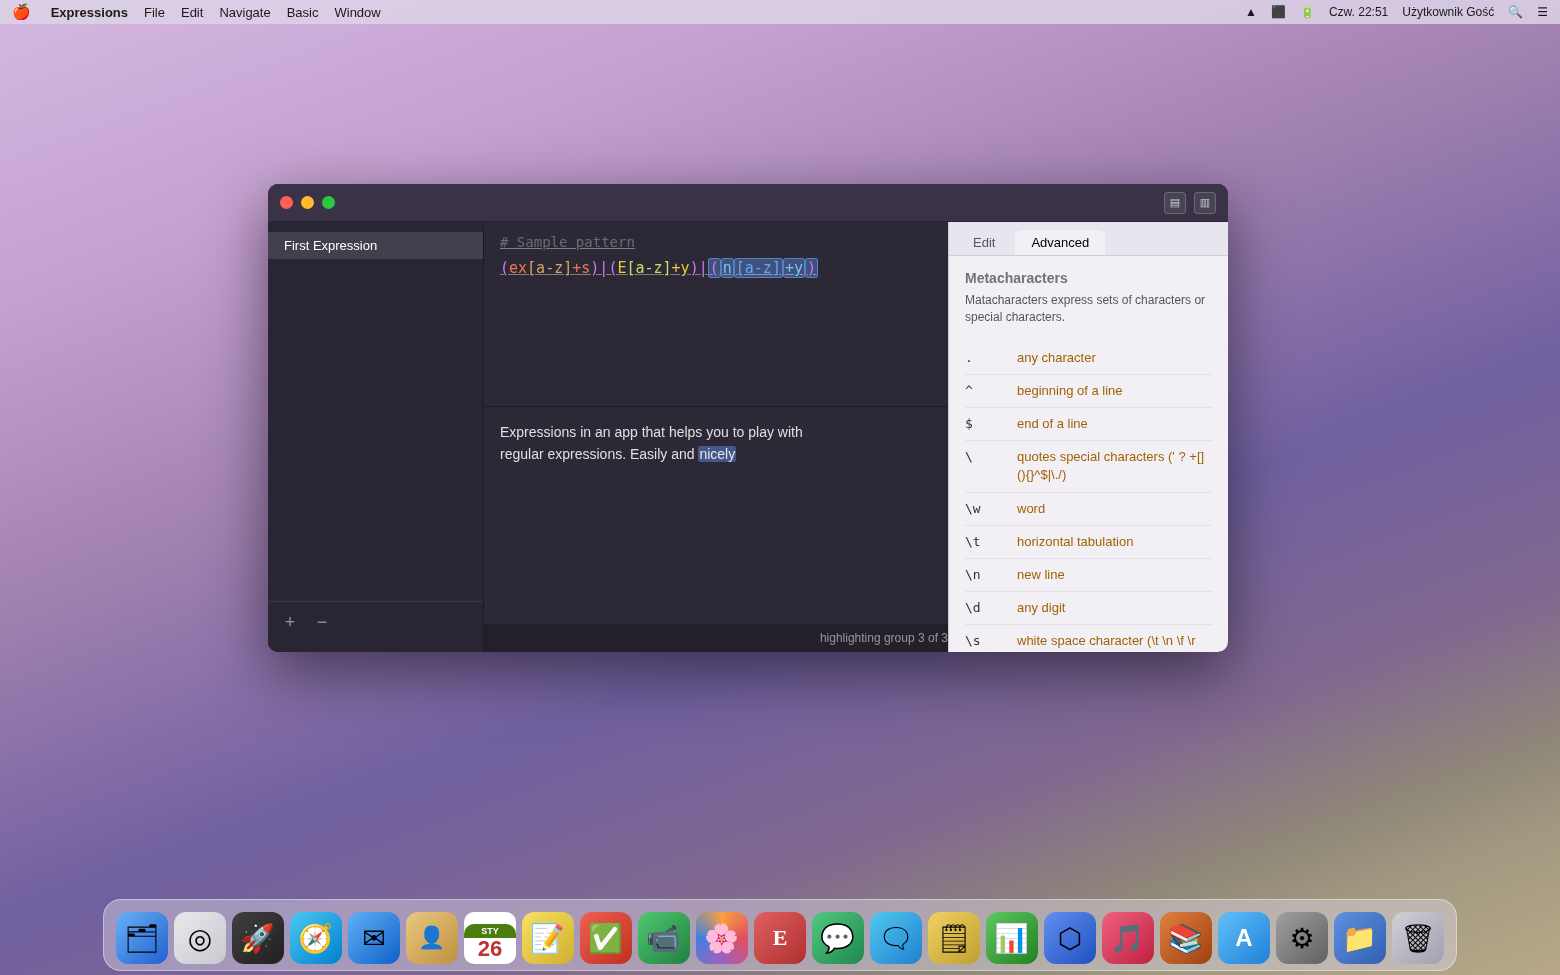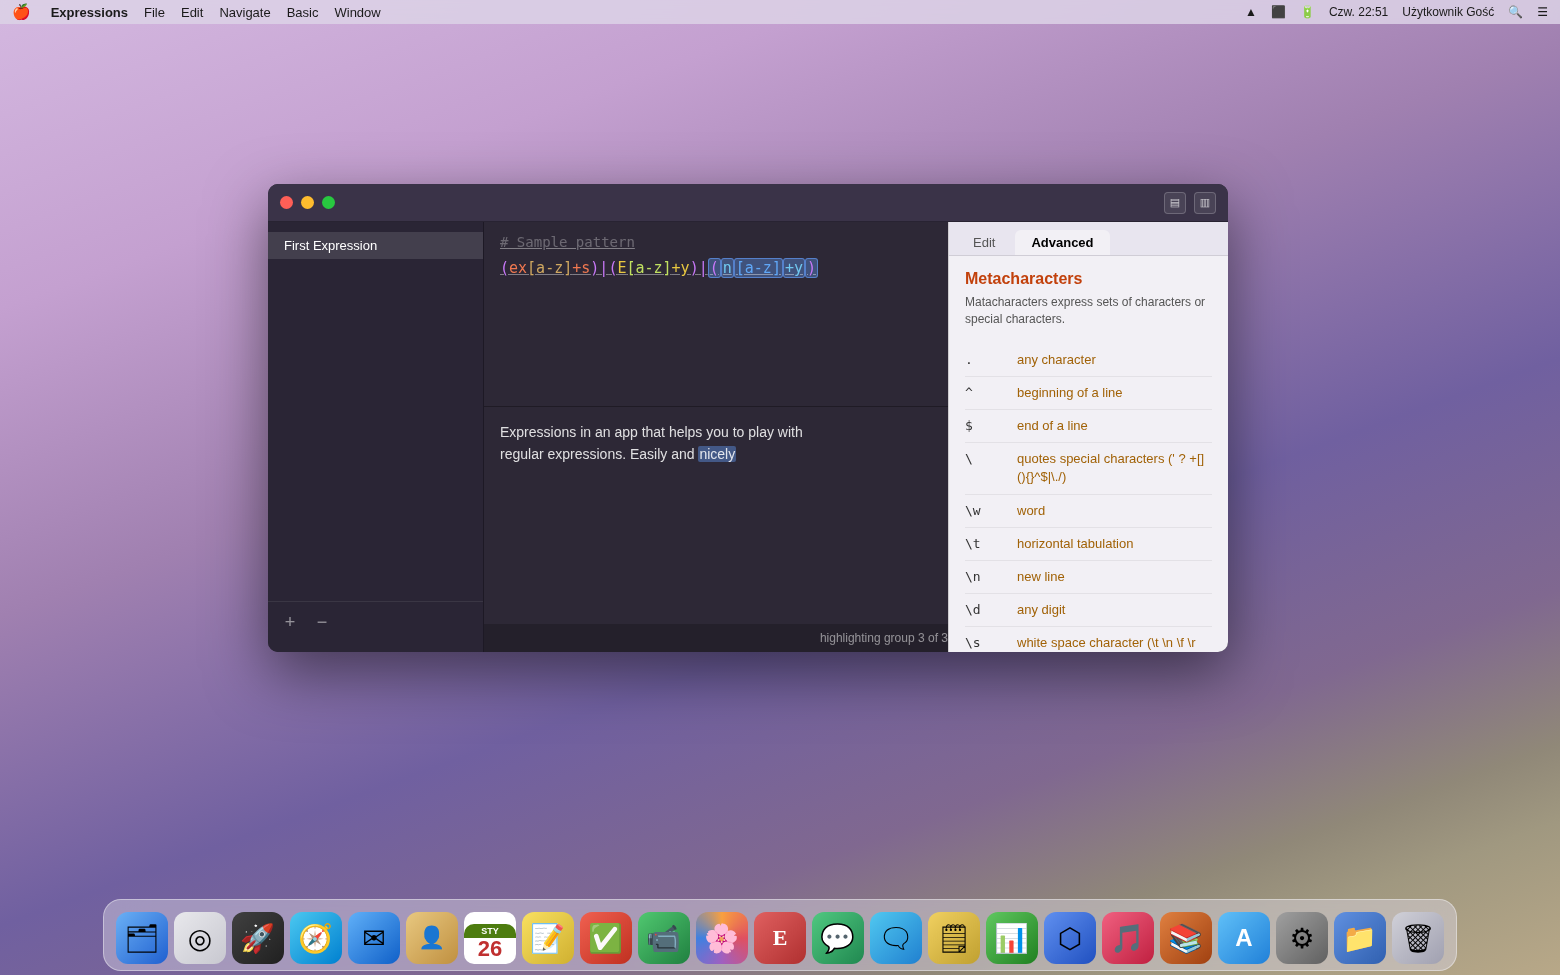--- a/index.html
+++ b/index.html
@@ -310,32 +310,32 @@
     .panel-tab {
       padding: 5px 16px;
       border-radius: 6px 6px 0 0;
       font-size: 13px;
       cursor: pointer;
       color: #555;
     }
     .panel-tab.active {
       background: #f2f0f5;
       color: #000;
-      font-weight: 700;
+      font-weight: 400;
     }
 
     .panel-content {
       flex: 1;
       overflow-y: auto;
       padding: 14px 16px;
     }
     .panel-title {
-      font-size: 16px;
+      font-size: 14px;
       font-weight: 600;
-      color: #c2410c;
+      color: #737373;
       margin-bottom: 6px;
     }
     .panel-desc {
       font-size: 12px;
       color: #555;
       line-height: 1.4;
       margin-bottom: 16px;
     }
 
     .metachar-item {

